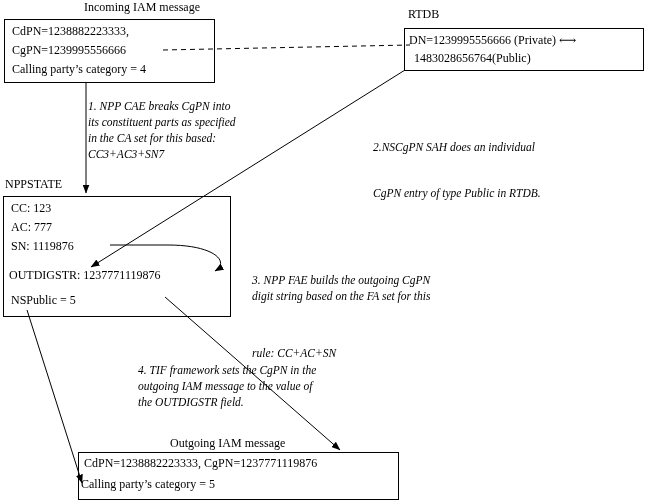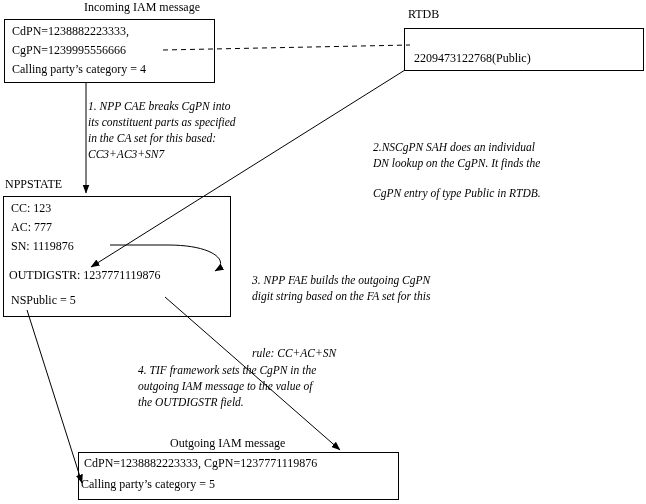--- a/index.html
+++ b/index.html
@@ -90,29 +90,29 @@
   <div class="box" style="left:4px; top:19px; width:211px; height:64px;"></div>
 
   <div class="boxline" style="left:12px; top:25px;">CdPN=1238882223333,</div>
   <div class="boxline" style="left:12px; top:44px;">CgPN=1239995556666</div>
   <div class="boxline" style="left:12px; top:63px;">Calling party’s category = 4</div>
 
   <div class="lbl" style="left:408px; top:8px;">RTDB</div>
 
   <div class="box" style="left:404px; top:28px; width:240px; height:43px;"></div>
 
-  <div class="boxline" style="left:414px; top:52px;">2209473122768(Public)</div>
+  <div class="boxline" style="left:409px; top:34px;">DN=1239995556666 (Private) ⟷</div>
+  <div class="boxline" style="left:414px; top:52px;">1483028656764(Public)</div>
 
   <div class="note" style="left:88px; top:98px;">1. NPP CAE breaks CgPN into</div>
   <div class="note" style="left:88px; top:114px;">its constituent parts as specified</div>
   <div class="note" style="left:88px; top:130px;">in the CA set for this based:</div>
   <div class="note" style="left:88px; top:146px;">CC3+AC3+SN7</div>
 
   <div class="note" style="left:373px; top:139px;">2.NSCgPN SAH does an individual</div>
-  <div class="note" style="left:373px; top:155px;">DN lookup on the CgPN. It finds the</div>
   <div class="note" style="left:373px; top:185px;">CgPN entry of type Public in RTDB.</div>
 
   <div class="lbl" style="left:5px; top:178px;">NPPSTATE</div>
 
   <div class="box" style="left:3px; top:196px; width:228px; height:121px;"></div>
 
   <div class="boxline" style="left:11px; top:202px;">CC: 123</div>
   <div class="boxline" style="left:11px; top:221px;">AC: 777</div>
   <div class="boxline" style="left:11px; top:240px;">SN: 1119876</div>
   <div class="boxline" style="left:9px; top:269px;">OUTDIGSTR: 1237771119876</div>

